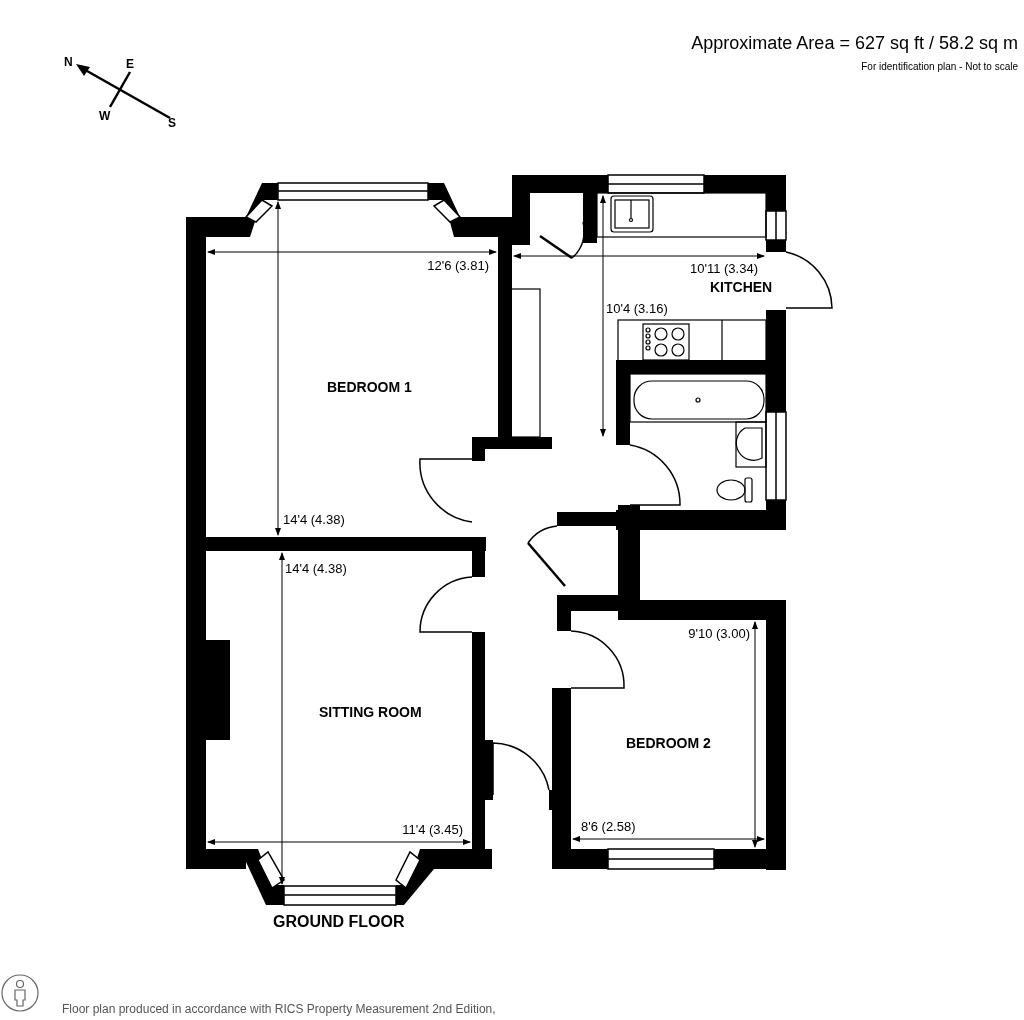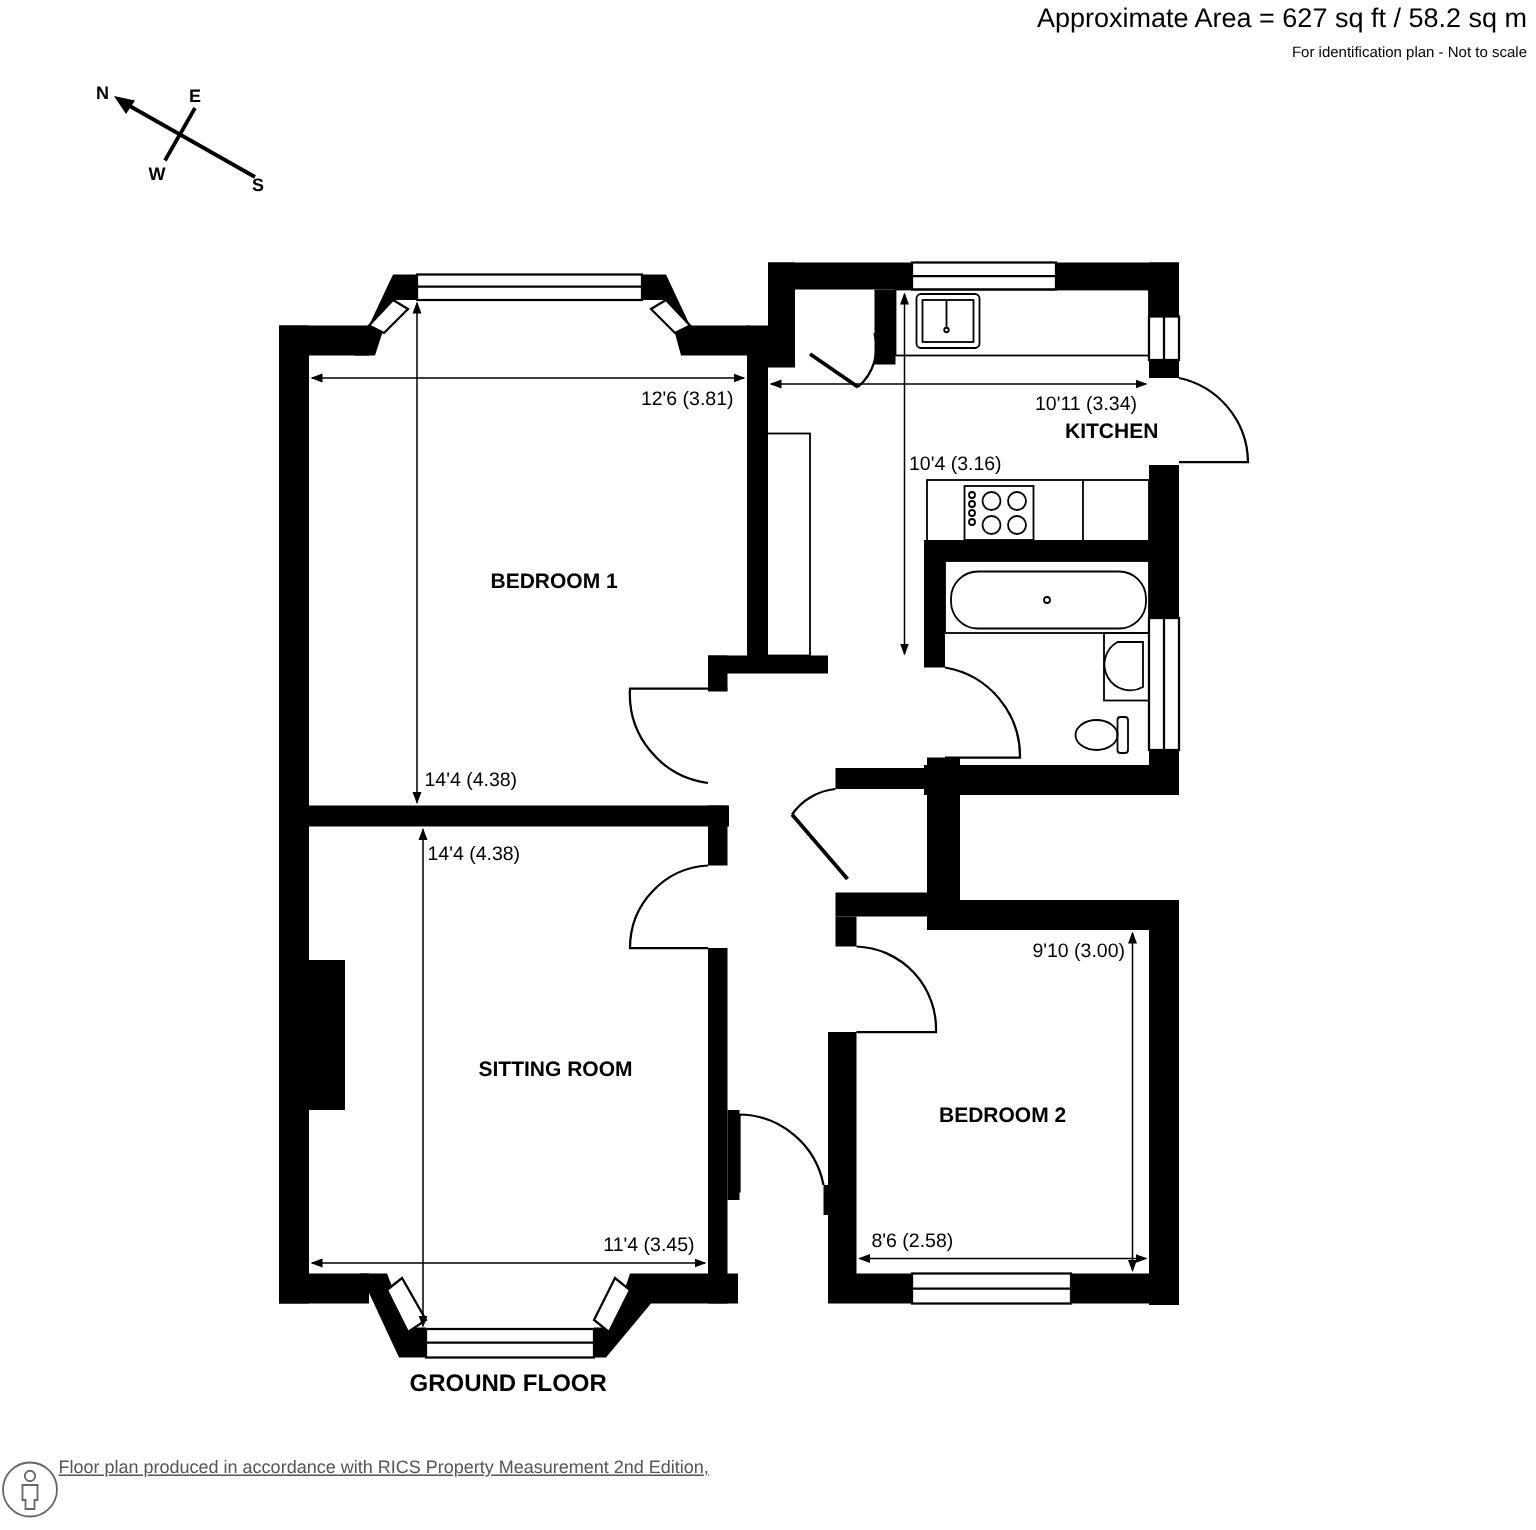--- a/index.html
+++ b/index.html
@@ -1,25 +1,25 @@
 <!DOCTYPE html>
 <html><head>
 <meta charset="utf-8">
 <style>
   html, body { margin:0; padding:0; background:#ffffff; }
   body { width:1024px; height:1020px; position:relative; overflow:hidden; font-family:"Liberation Sans", sans-serif; color:#000; }
-  .abs { position:absolute; }
+  .abs { position:absolute;margin-top:31px; }
   #area-title { right:6px; top:2px; font-size:18px; white-space:nowrap; }
   #area-note { right:6px; top:30px; font-size:10px; white-space:nowrap; }
   svg#plan { position:absolute; left:0; top:0; }
   .room-label { font-weight:bold; font-size:14px; }
   .dim { font-size:13px; }
   .floor-label { font-weight:bold; font-size:16px; }
   .compass-text { font-weight:bold; font-size:12px; }
-  #footer { left:39px; top:971px; font-size:12px; line-height:15px; color:#555; white-space:nowrap;text-decoration:underline; }
+  #footer { left:62px; top:971px; font-size:12px; line-height:15px; color:#555; white-space:nowrap; }
   #footer span { display:block; }
 </style>
 </head>
 <body>
 
 <div id="area-title" class="abs">Approximate Area = 627 sq ft / 58.2 sq m</div>
 <div id="area-note" class="abs">For identification plan - Not to scale</div>
 
 <svg id="plan" width="1024" height="1020" viewBox="0 0 1024 1020">
   <defs>

